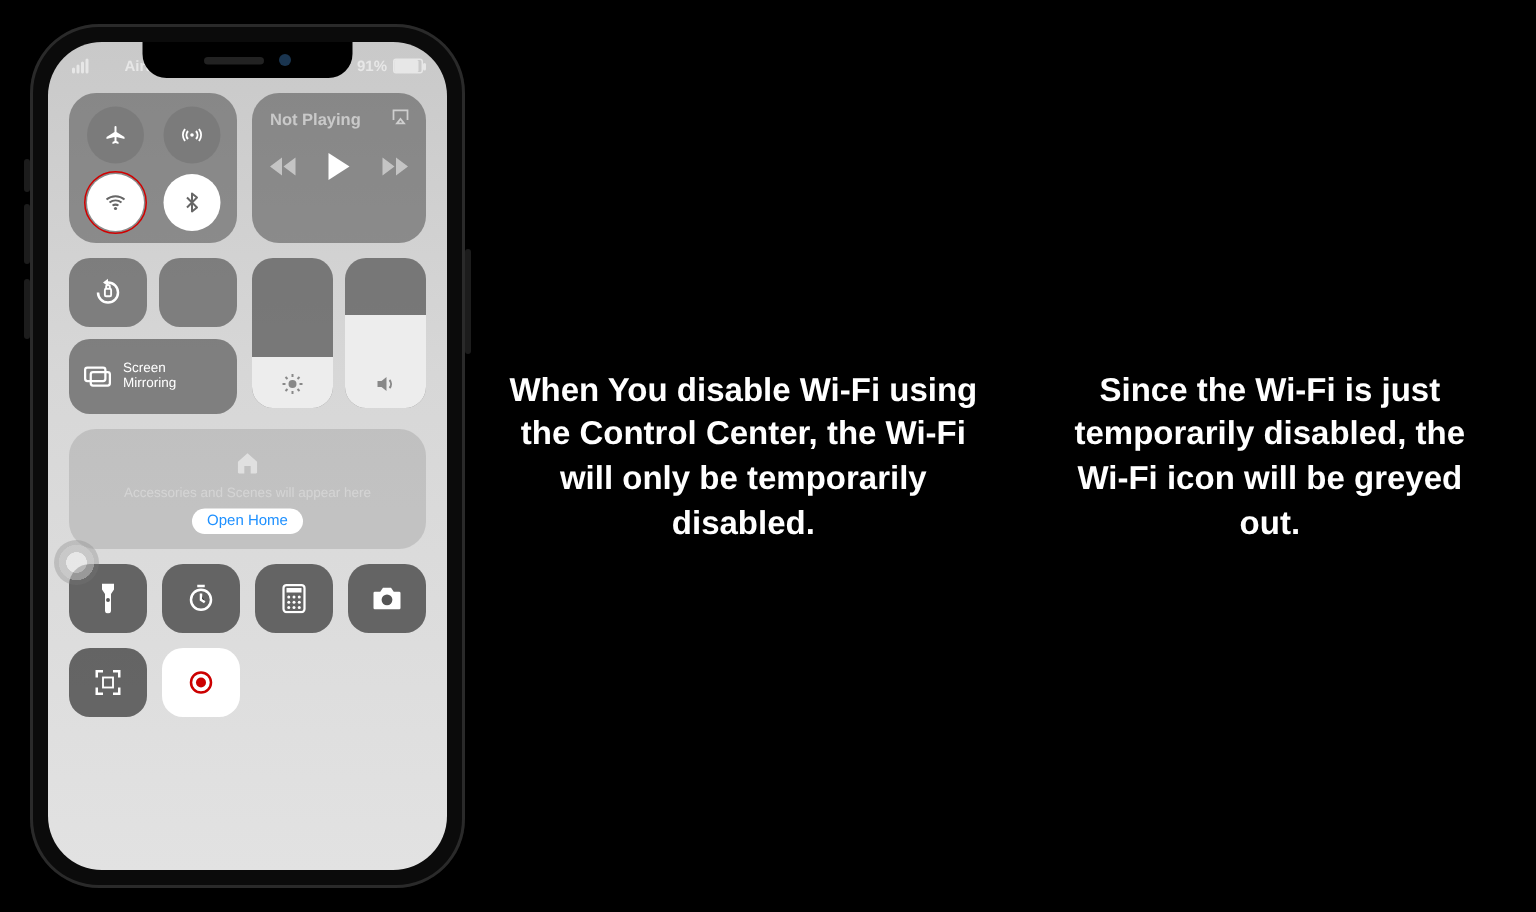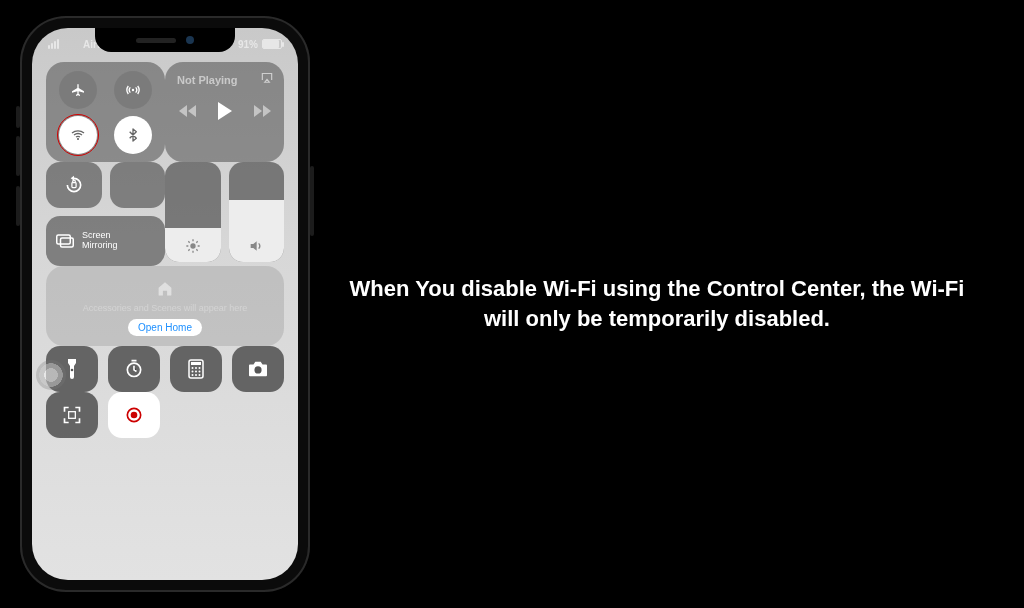--- a/index.html
+++ b/index.html
@@ -73,20 +73,21 @@
   .statusbar .right { display:flex; align-items:center; gap:4px;margin-left:23px;}
   .battery { width:20px; height:10px; border:1px solid rgba(255,255,255,.55); border-radius:2px; position:relative;}
   .battery::after{content:""; position:absolute; right:-3px; top:2px; width:2px; height:5px; background:rgba(255,255,255,.55); border-radius:1px;}
   .battery .fill{ background:rgba(255,255,255,.55); height:100%; width:90%; border-radius:1px;}
 
   .cc {
     padding: 8px 14px 10px 14px;
     display: grid;
     grid-template-columns: 1fr 1fr;
     grid-auto-rows: min-content;
+    gap: 10px;
   }
   .tile {
     background: rgba(80,80,80,.55);
     border-radius: 18px;
   }
   
   .quad {
     display:grid; grid-template-columns:1fr 1fr; grid-template-rows:1fr 1fr;
     gap:6px; padding:8px; height:100px;
   }
@@ -382,15 +383,16 @@
           <div></div>
           <div></div>
         </div>
 
       </div>
     </div>
   </div>
 
   <div class="caption">
     <div>When You disable Wi-Fi using the Control Center, the Wi-Fi will only be temporarily disabled.</div>
+    <div>Since the Wi-Fi is just temporarily disabled, the Wi-Fi icon will be greyed out.</div>
   </div>
 
 </div>
 
 </body></html>

